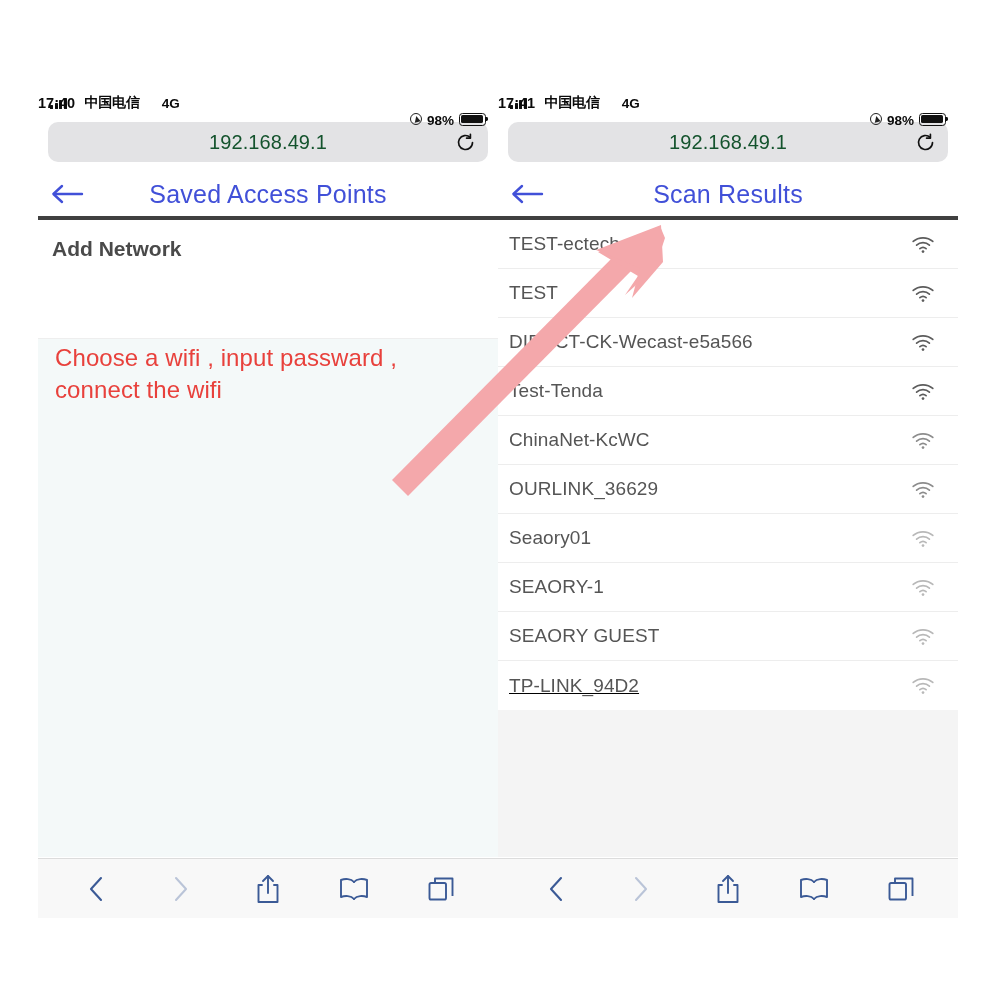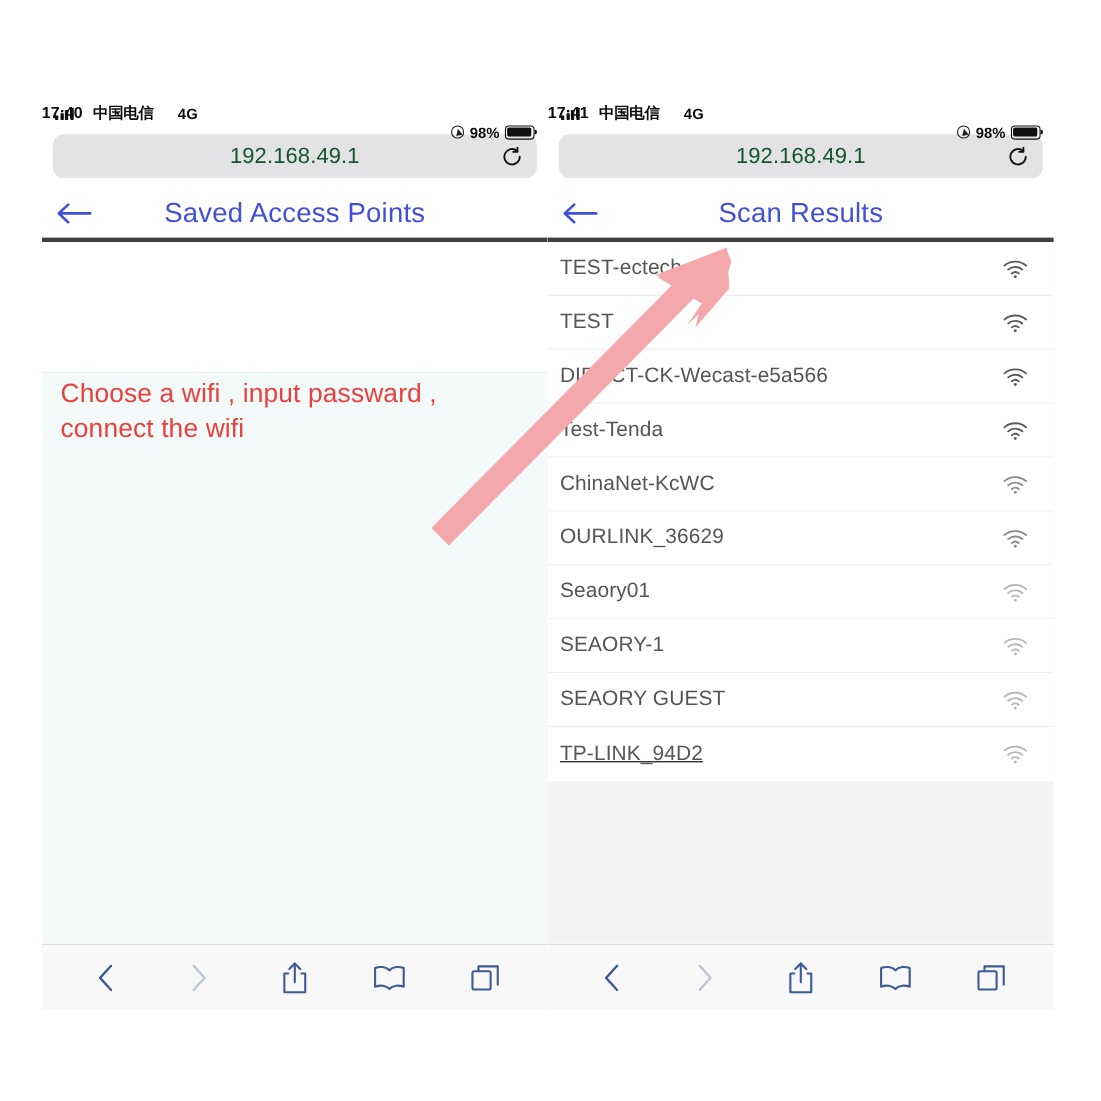--- a/index.html
+++ b/index.html
@@ -72,21 +72,20 @@
     position: absolute;
     left: 0; right: 0;
     text-align: left;
     font-size: 14.5px;
     font-weight: bold;
     pointer-events: none;
   }
 
   .status-right {
     display: flex;
-    align-items: center;
     gap: 5px;
     margin-left: auto;
     flex: 0 0 auto;
     position: relative;
     z-index: 2;
     margin-top: 34px;
   }
   .loc-icon {
     width: 12px; height: 12px;
     border: 1.6px solid #222;
@@ -339,20 +338,23 @@
             <path d="M12 3 L3.4 11 L12 19"></path>
         </svg>
       </span>
       <span class="page-title">Saved Access Points</span>
     </div>
 
     <div class="left-body">
       <div class="left-filler"></div>
 
 
+      <div class="menu-row">
+        <span>Add Network</span>
+      </div>
 
       <div class="annotation">Choose a wifi , input passward , connect the wifi</div>
     </div>
 
     <div class="toolbar">
       <span class="tb-btn">
         <svg width="17" height="28" viewBox="0 0 17 28" fill="none" stroke="#3b5a96" stroke-width="2.1" stroke-linecap="round" stroke-linejoin="round">
             <path d="M14 3 L4 14 L14 25"></path>
           </svg>
       </span>

